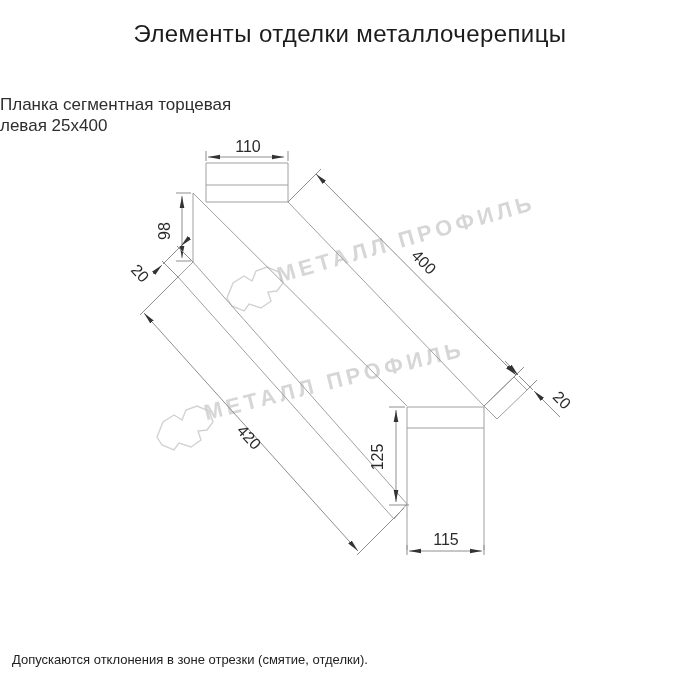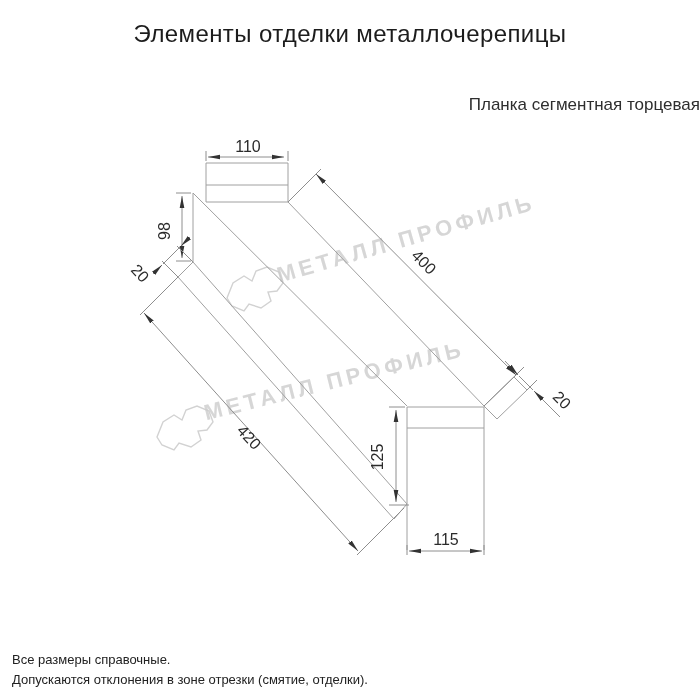--- a/index.html
+++ b/index.html
@@ -5,21 +5,21 @@
   html,body{margin:0;padding:0;}
   body{
     width:700px;height:700px;position:relative;background:#ffffff;
     font-family:"Liberation Sans", sans-serif;overflow:hidden;
   }
   .title{
     position:absolute;top:20px;left:0;width:700px;text-align:center;
     font-size:24px;line-height:28px;color:#1c1c1c;letter-spacing:.4px;
   }
   .subtitle{
-    position:absolute;top:94px;left:0;width:700px;text-align:right;
+    position:absolute;top:94px;left:0;width:700px;text-align:left;
     font-size:17px;line-height:21px;color:#2e2e2e;
   }
   .footer{
     position:absolute;top:650px;left:12px;width:660px;
     font-size:13px;line-height:20px;color:#222222;
   }
   svg{position:absolute;top:0;left:0;}
   .geo{stroke:#a0a0a0;stroke-width:1;fill:none;}
   .dim{stroke:#8e8e8e;stroke-width:1;fill:none;}
   .dimtxt{fill:#2b2b2b;font-size:16px;font-family:"Liberation Sans",sans-serif;}
@@ -27,20 +27,21 @@
       font-family:"Liberation Sans",sans-serif;opacity:.8;}
   .wmlogo{stroke:#d2d2d2;stroke-width:1.4;fill:#ffffff;fill-opacity:.55;}
 </style>
 </head>
 <body>
 
 <div class="title">Элементы отделки металлочерепицы</div>
 
 <div class="subtitle">
   <div>Планка сегментная торцевая</div>
+  <div>левая 25х400</div>
 </div>
 
 <svg width="700" height="700" viewBox="0 0 700 700">
   <defs>
     <marker id="mE" viewBox="0 0 12 6" refX="12" refY="3" markerWidth="12" markerHeight="6" orient="auto" markerUnits="userSpaceOnUse">
       <path d="M0,0.7 L12,3 L0,5.3 Z" fill="#333333"></path>
     </marker>
     <marker id="mS" viewBox="0 0 12 6" refX="12" refY="3" markerWidth="12" markerHeight="6" orient="auto-start-reverse" markerUnits="userSpaceOnUse">
       <path d="M0,0.7 L12,3 L0,5.3 Z" fill="#333333"></path>
     </marker>
@@ -123,15 +124,14 @@
   <g>
     <path class="dim" d="M514,377 L524,367 M527,390 L537,380"></path>
     <path class="dim" d="M519,376 L533,390"></path>
     <path class="dim" d="M505,361 L518,375" marker-end="url(#mE)"></path>
     <path class="dim" d="M560,417 L534,391" marker-end="url(#mE)"></path>
     <text class="dimtxt" transform="translate(558,404) rotate(45)" text-anchor="middle">20</text>
   </g>
 </svg>
 
 <div class="footer">
-  <div>Все размеры справочные.</div>
   <div>Допускаются отклонения в зоне отрезки (смятие, отделки).</div>
 </div>
 
 </body></html>

